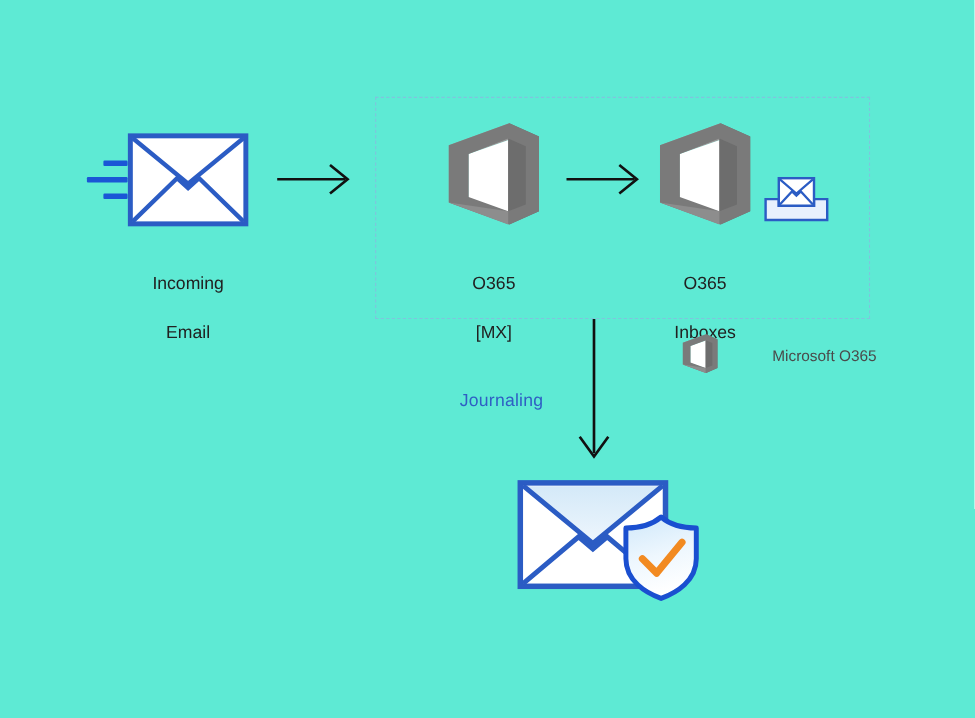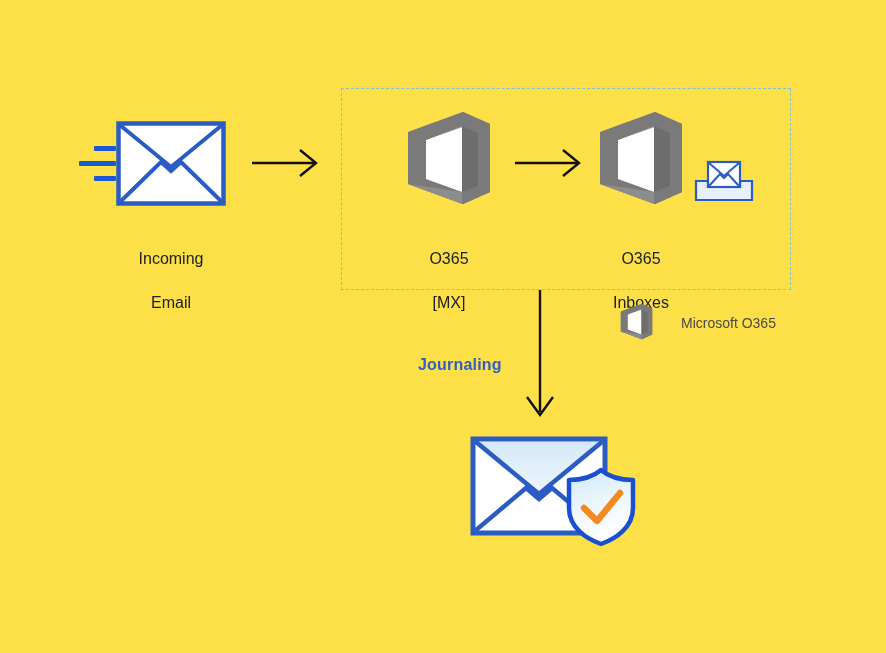--- a/index.html
+++ b/index.html
@@ -9,40 +9,40 @@
     background: #ffffff;
   }
   body {
     font-family: "Liberation Sans", "DejaVu Sans", sans-serif;
     color: #1a1a1a;
   }
   #canvas {
     position: relative;
     width: 886px;
     height: 653px;
-    background: #fde047;
+    background: #5eead4;
     overflow: hidden;
   }
   .abs { position: absolute; }
 
   .label {
     position: absolute;
     text-align: center;
     font-size: 16px;
     line-height: 21px;
     color: #212121;
     white-space: pre-line;
     font-family: "Liberation Sans", "DejaVu Sans", sans-serif;
   }
   .label-2line { line-height: 22px; }
 
   .journal-label {
     position: absolute;
     font-size: 16px;
-    font-weight: 700;
+    font-weight: 400;
     color: #2f5fc4;
     letter-spacing: 0.2px;
     font-family: "Liberation Sans", "DejaVu Sans", sans-serif;
   }
 
   .legend-label {
     position: absolute;
     font-size: 14px;
     color: #4a4a4a;
     font-family: "Liberation Sans", "DejaVu Sans", sans-serif;
@@ -155,21 +155,21 @@
     <svg width="33" height="37" viewBox="0 0 86 96">
       <path d="M2 22 L57 2 L57 17 L20 30 L20 70 L57 83 L57 94 L2 74 Z" fill="#9b9b9b"></path>
       <path d="M57 2 L84 14 L84 82 L57 94 L57 83 L72 77 L72 25 L57 17 Z" fill="#6f6f6f"></path>
       <path d="M20 30 L57 17 L72 25 L72 77 L57 83 L20 70 Z" fill="#ffffff"></path>
       <path d="M2 22 L57 2 L84 14 L84 82 L57 94 L2 74 L2 22 Z
                M20 30 L20 69 L56 82 L56 16 Z" fill="#7a7a7a" fill-rule="evenodd"></path>
       <path d="M56 16 L56 82 L72 76 L72 23 Z" fill="#6d6d6d"></path>
       <path d="M2 74 L56 82 L56 94 Z" fill="#8d8d8d"></path>
     </svg>
   </div>
-  <div class="legend-label" style="left:681px; top:315px;">Microsoft O365</div>
+  <div class="legend-label" style="left:702px; top:315px;">Microsoft O365</div>
 
   <div class="abs" style="left:522px; top:290px; width:36px; height:132px;">
     <svg width="36" height="132" viewBox="0 0 36 132">
       <line x1="18" y1="0" x2="18" y2="122" stroke="#111111" stroke-width="2.4"></line>
       <path d="M5 107 L18 125 L31 107" fill="none" stroke="#111111" stroke-width="2.4" stroke-linejoin="miter"></path>
     </svg>
   </div>
 
   <div class="journal-label" style="left:418px; top:356px;">Journaling</div>
 

